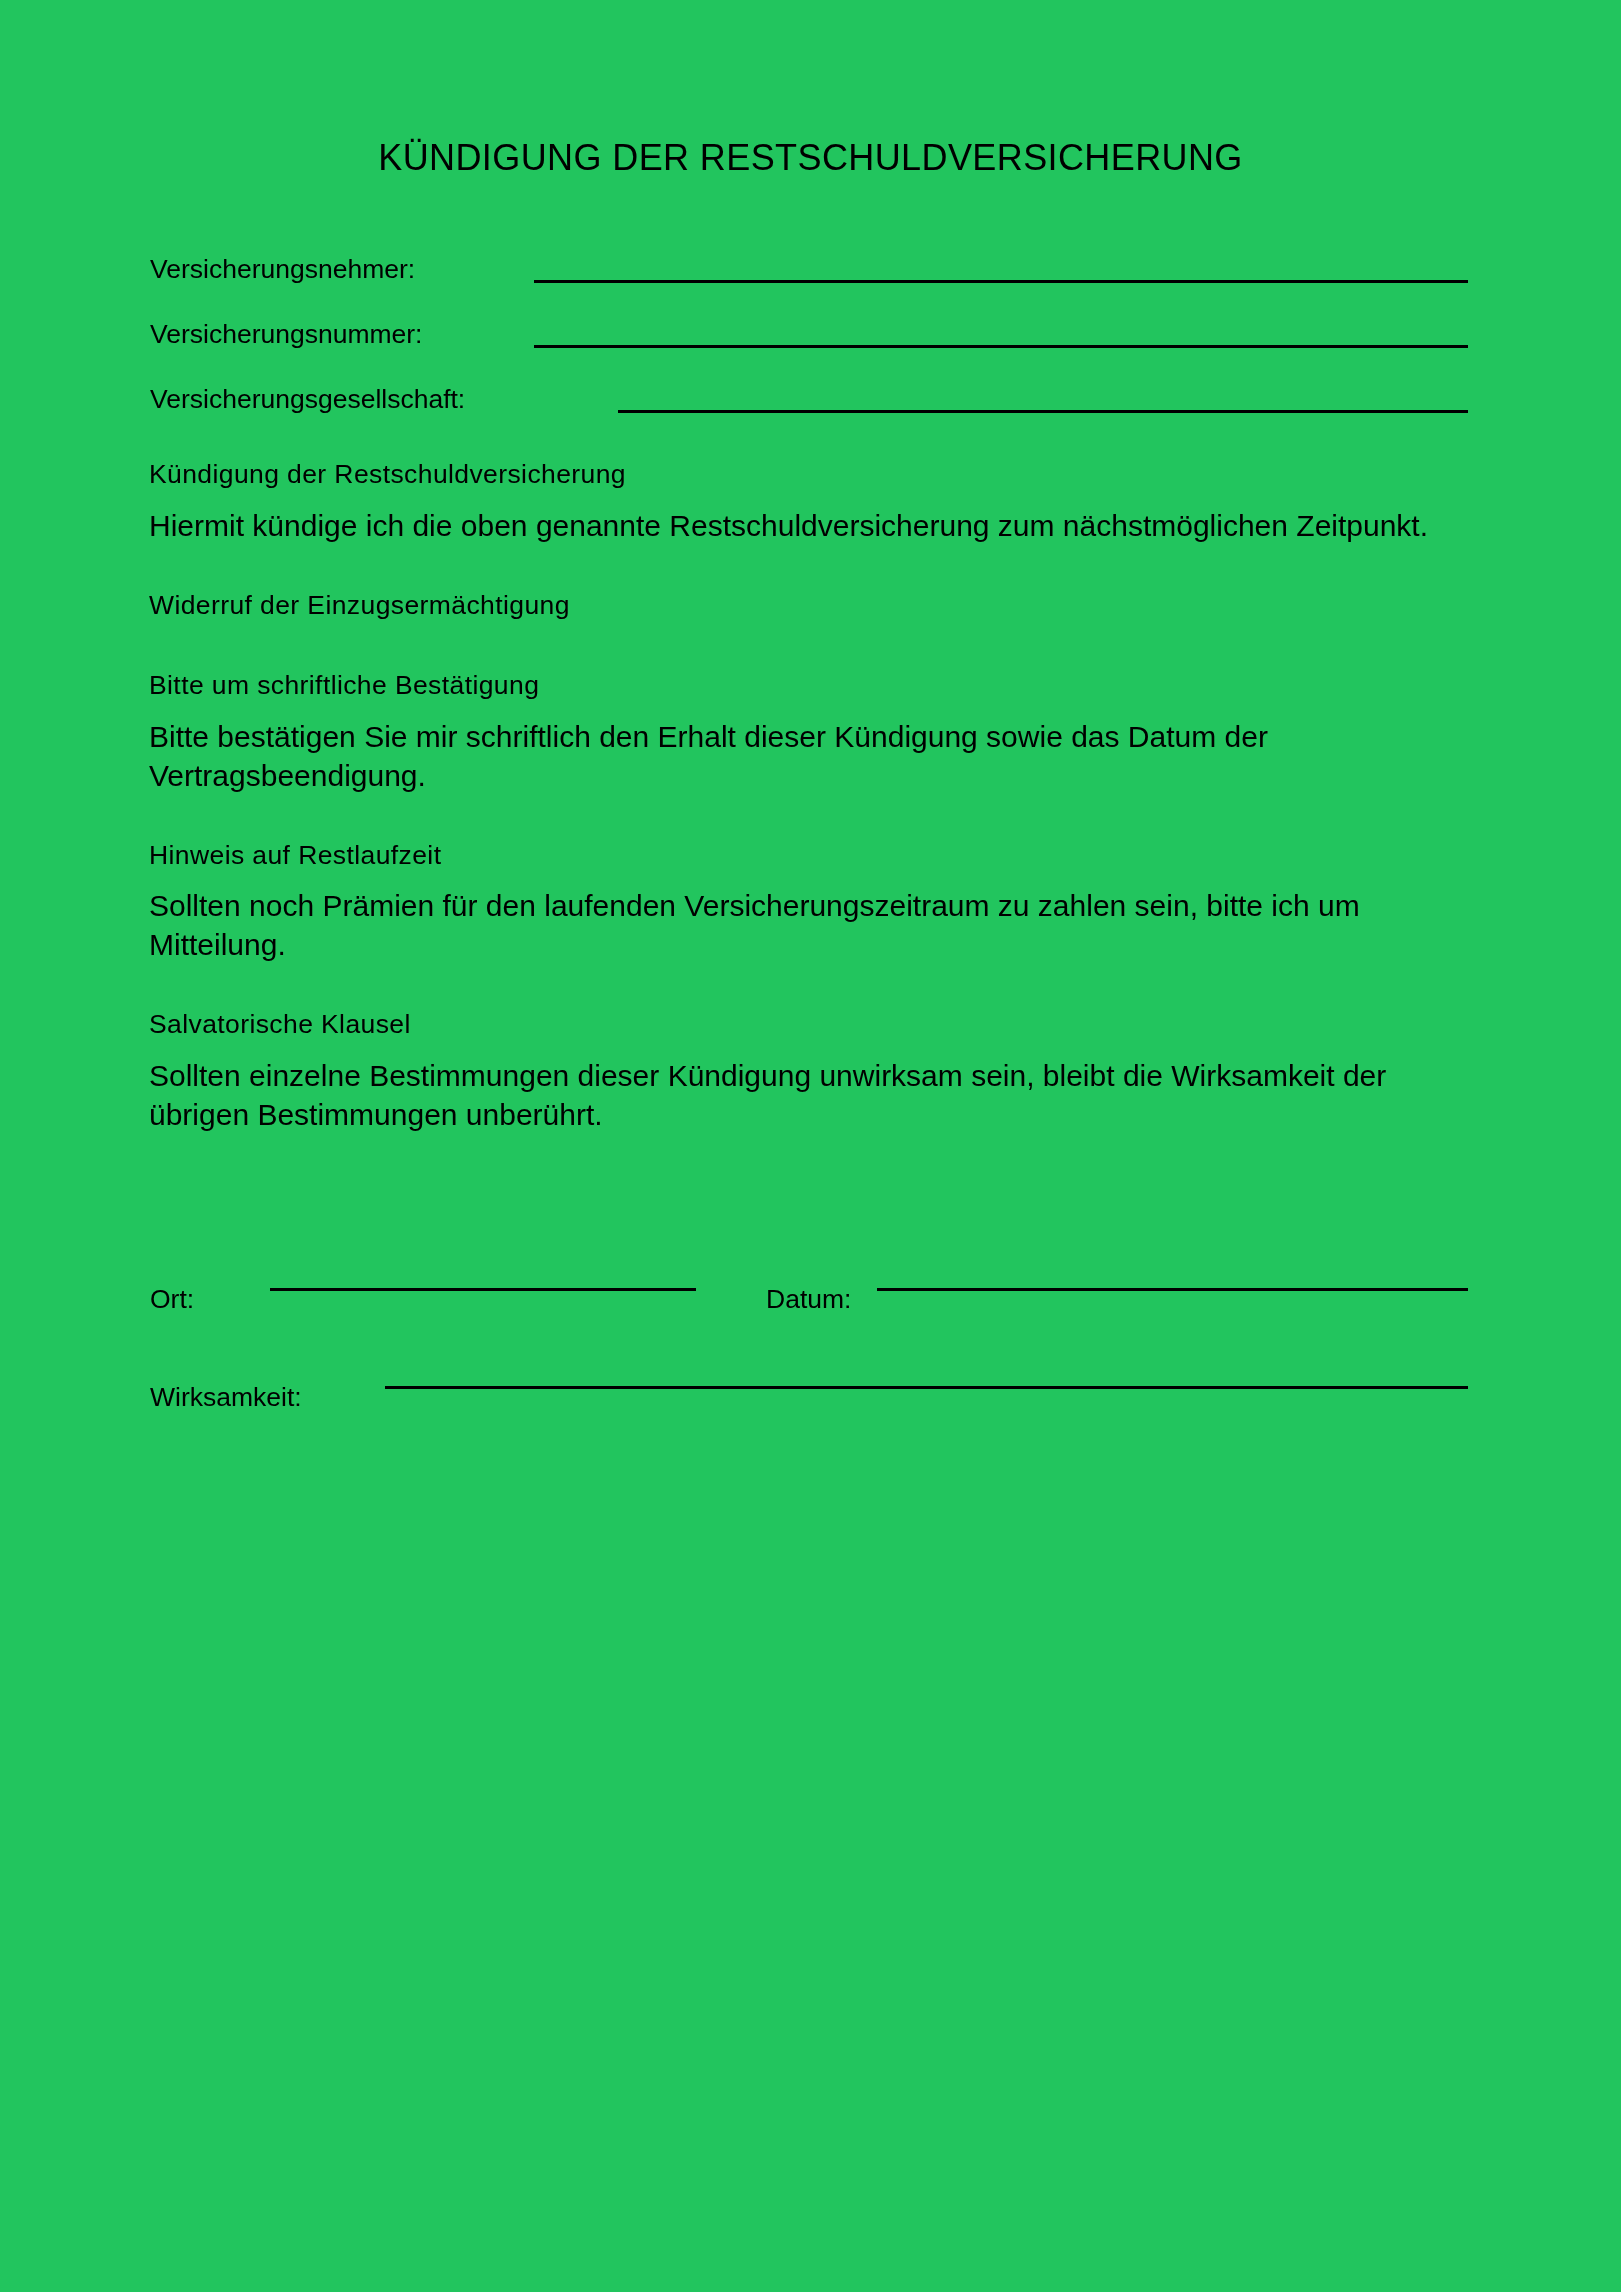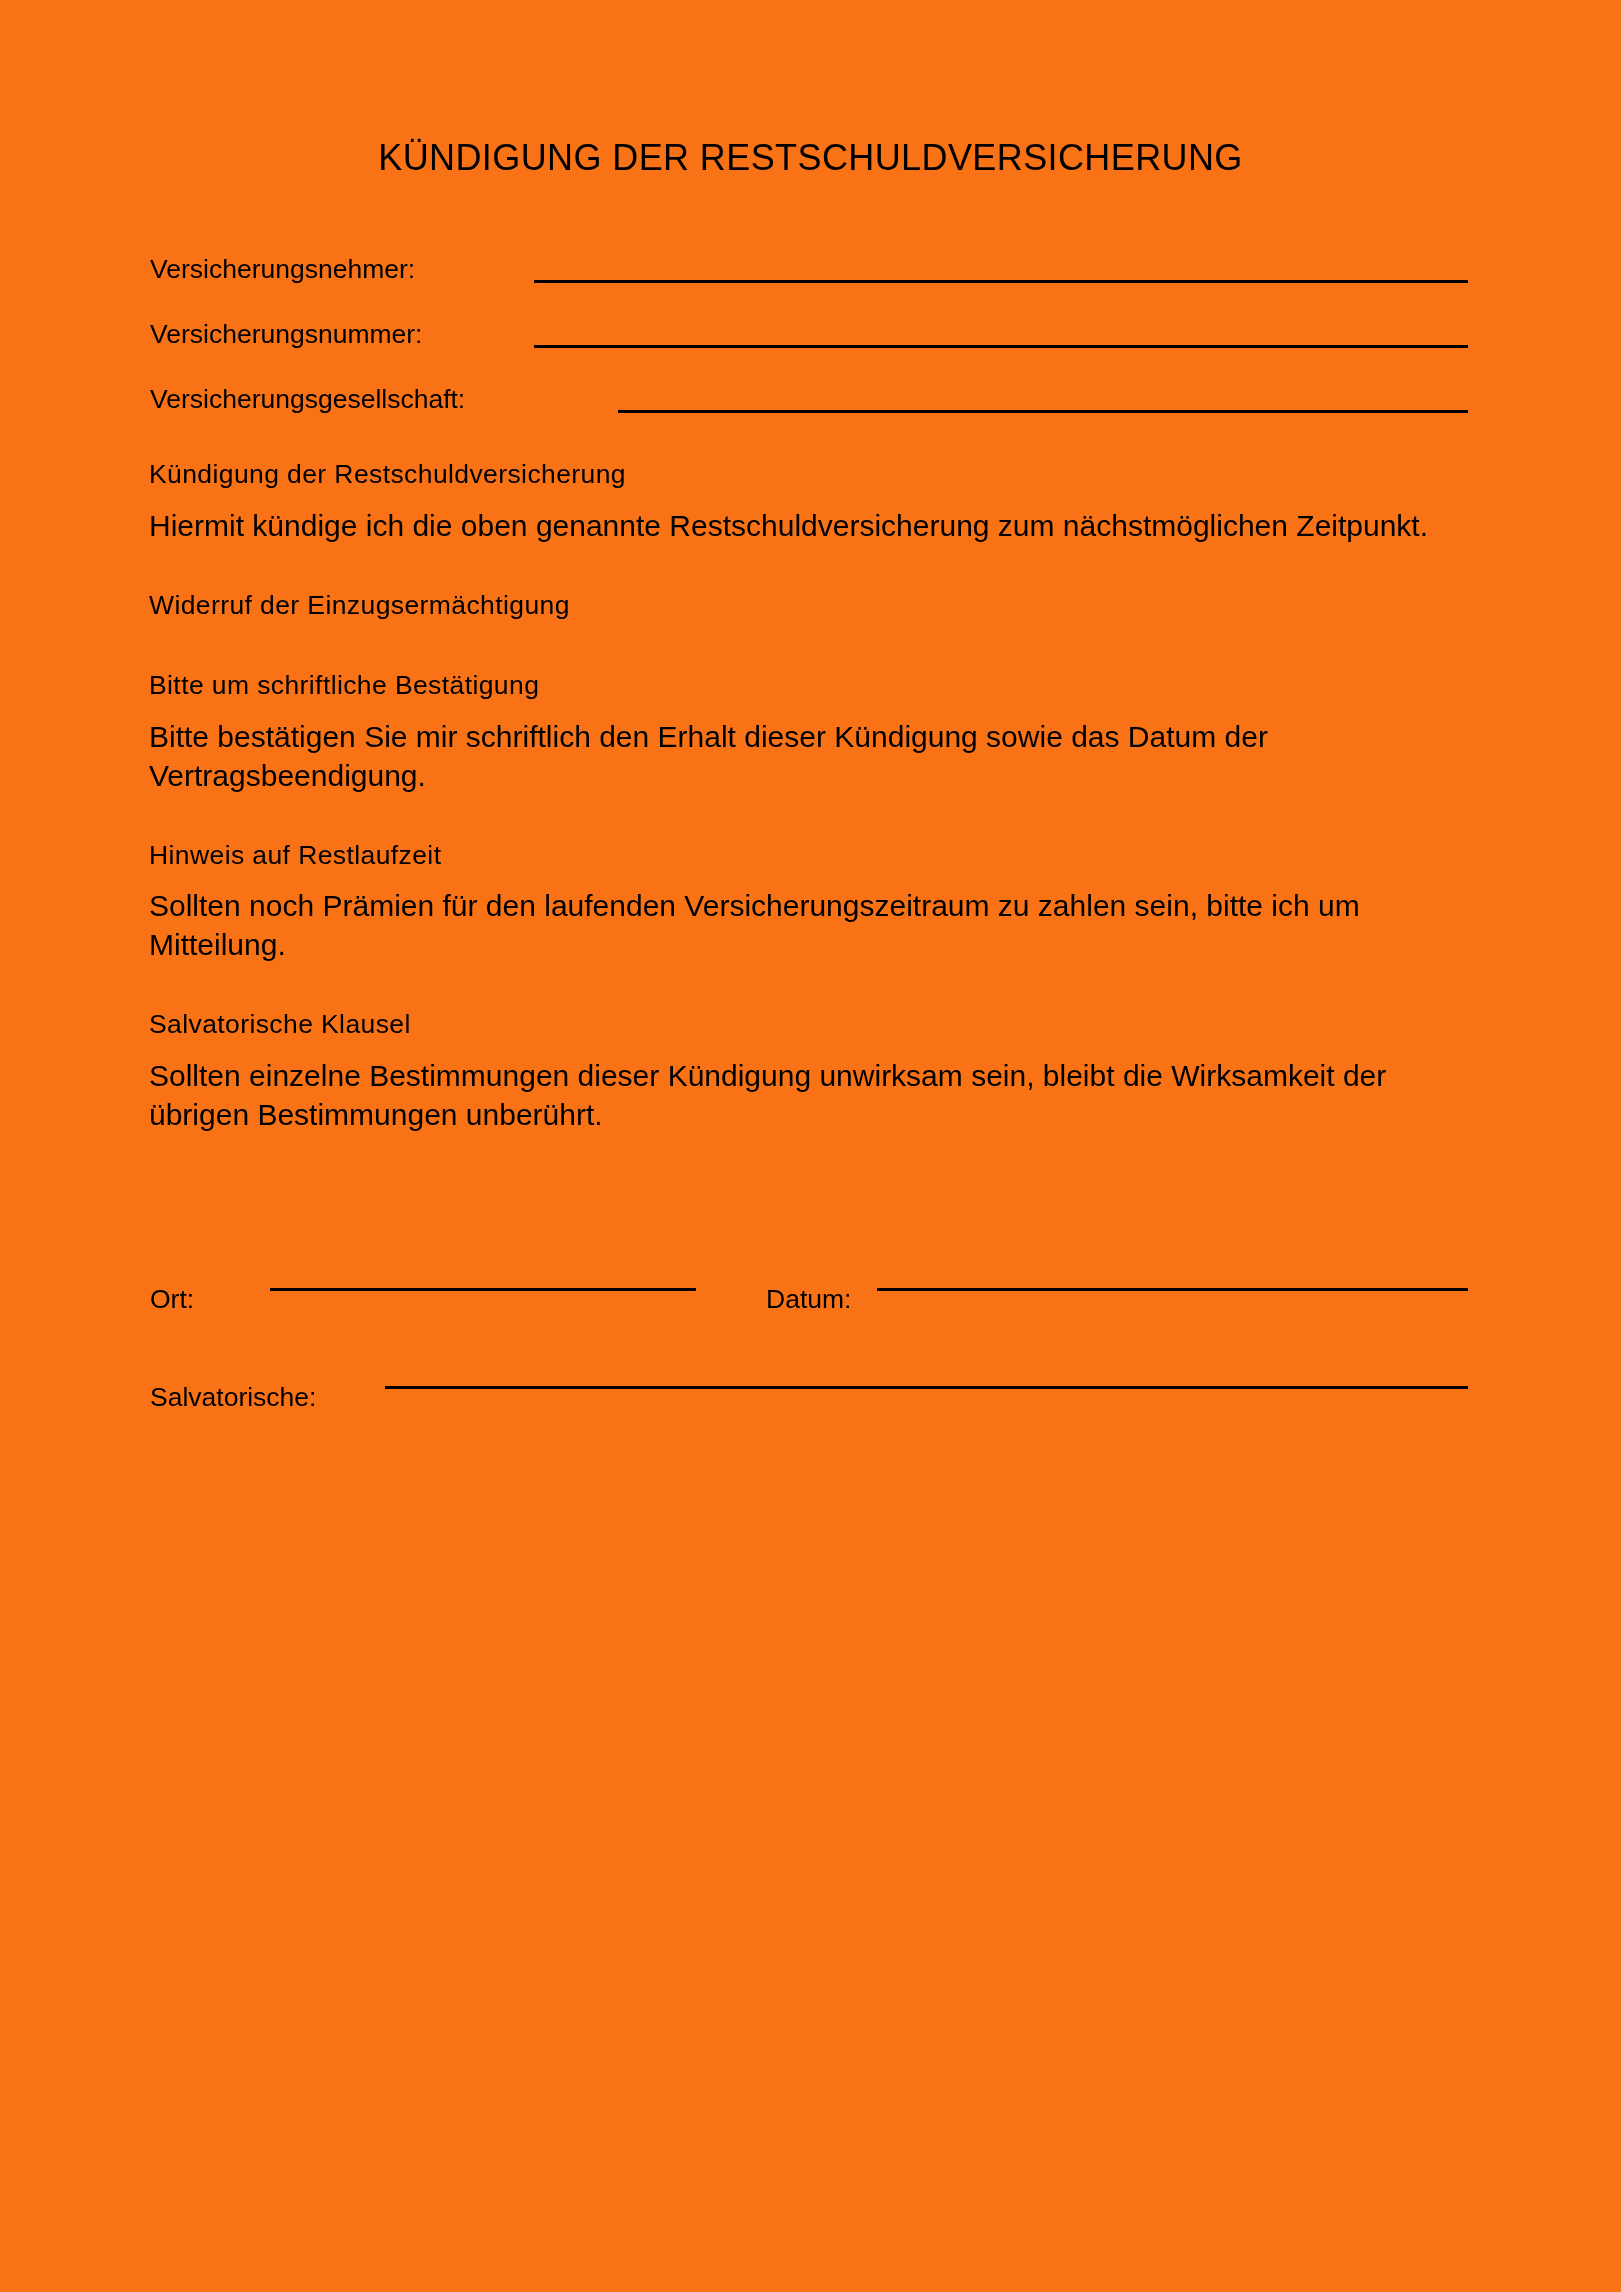--- a/index.html
+++ b/index.html
@@ -10,21 +10,21 @@
   }
   body {
     font-family: "Liberation Sans", sans-serif;
     color: #000000;
     -webkit-font-smoothing: antialiased;
   }
   .page {
     position: relative;
     width: 1621px;
     height: 2293px;
-    background: #f97316;
+    background: #22c55e;
     overflow: hidden;
   }
 
   
   .doc-title {
     position: absolute;
     left: 0;
     top: 112px;
     width: 1621px;
     text-align: center;
@@ -179,20 +179,20 @@
   <div class="sig-area">
 
     <div class="sig-row place-date">
       <span class="sig-label ort-label">Ort:</span>
       <span class="sig-rule ort-rule"></span>
       <span class="sig-label datum-label">Datum:</span>
       <span class="sig-rule datum-rule"></span>
     </div>
 
     <div class="sig-row signature">
-      <span class="sig-label">Salvatorische:</span>
+      <span class="sig-label">Wirksamkeit:</span>
       <span class="sig-rule"></span>
     </div>
 
   </div>
 
 </div>
 
 
 </body></html>

